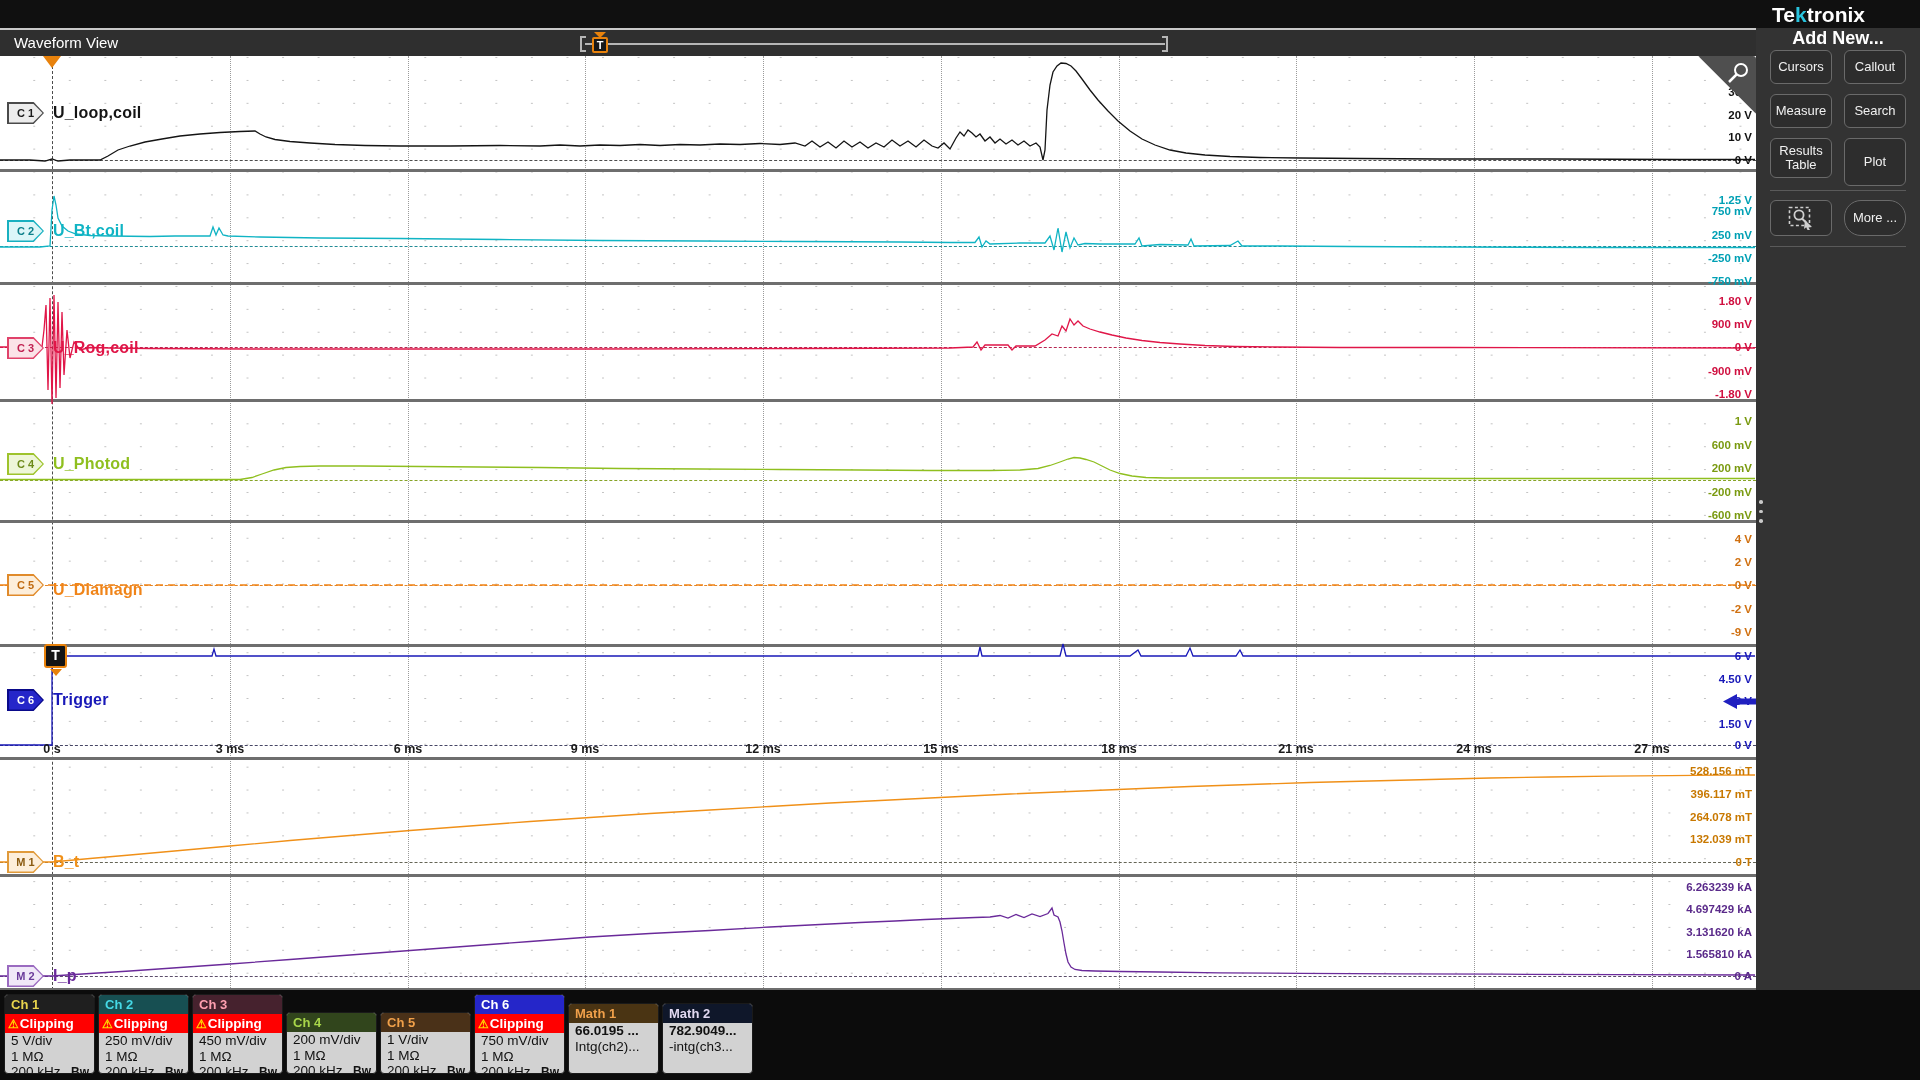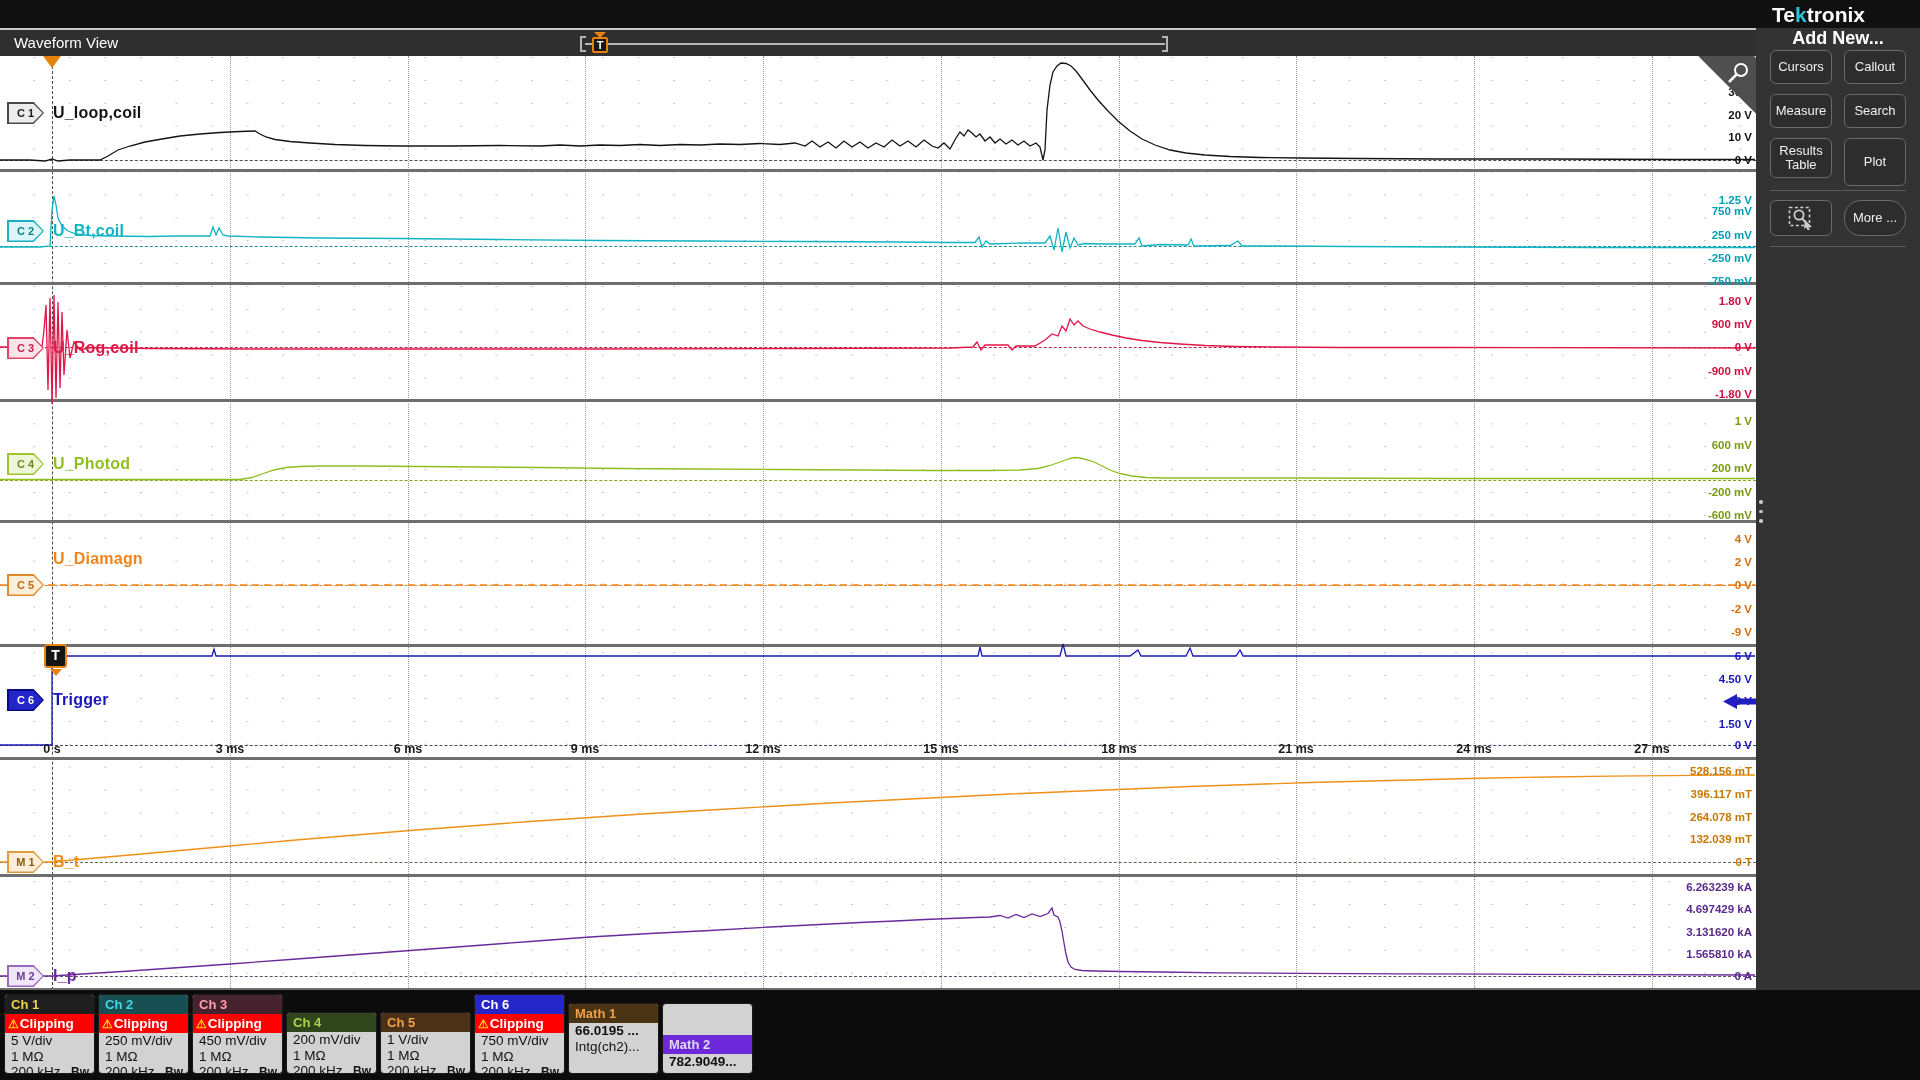--- a/index.html
+++ b/index.html
@@ -195,21 +195,21 @@
       <div class="trace-label" style="top: 408px; color: rgb(143, 191, 31);">U_Photod</div>
       <div class="ch-badge" style="top: 408px; background: rgb(158, 195, 44);">
         <div class="inner" style="background: rgb(238, 246, 216); color: rgb(109, 138, 26);">C 4</div>
       </div>
       <div class="zero-line" style="top: 529px; border-top-color: rgb(224, 120, 16);"></div>
       <div class="scale-label" style="top: 483px; color: rgb(208, 112, 16);">4 V</div>
       <div class="scale-label" style="top: 506px; color: rgb(208, 112, 16);">2 V</div>
       <div class="scale-label" style="top: 529px; color: rgb(208, 112, 16);">0 V</div>
       <div class="scale-label" style="top: 552.5px; color: rgb(208, 112, 16);">-2 V</div>
       <div class="scale-label" style="top: 575.5px; color: rgb(208, 112, 16);">-9 V</div>
-      <div class="trace-label" style="top: 503px; color: rgb(240, 132, 24);">U_Diamagn</div>
+      <div class="trace-label" style="top: 534px; color: rgb(240, 132, 24);">U_Diamagn</div>
       <div class="ch-badge" style="top: 529px; background: rgb(224, 138, 42);">
         <div class="inner" style="background: rgb(253, 238, 218); color: rgb(192, 106, 16);">C 5</div>
       </div>
       <div class="zero-line" style="top: 689px; border-top-color: rgb(51, 51, 85);"></div>
       <div class="scale-label" style="top: 600px; color: rgb(24, 24, 184);">6 V</div>
       <div class="scale-label" style="top: 622.5px; color: rgb(24, 24, 184);">4.50 V</div>
       <div class="scale-label" style="top: 645px; color: rgb(24, 24, 184);">3 V</div>
       <div class="scale-label" style="top: 667.5px; color: rgb(24, 24, 184);">1.50 V</div>
       <div class="scale-label" style="top: 689px; color: rgb(24, 24, 184);">0 V</div>
       <div class="trace-label" style="top: 644px; color: rgb(24, 24, 184);">Trigger</div>
@@ -305,19 +305,19 @@
         <div class="bb-row">750 mV/div</div>
         <div class="bb-row">1 MΩ</div>
         <div class="bb-row">200 kHz<span class="bw">Bᴡ</span></div>
       </div>
       <div class="bb-badge" style="left: 568px; top: 13px; width: 91px; height: 71px;">
         <div class="bb-head" style="background: rgb(74, 52, 19); color: rgb(240, 160, 74);">Math 1</div>
         <div class="bb-row first">66.0195 ...</div>
         <div class="bb-row">Intg(ch2)...</div>
       </div>
       <div class="bb-badge" style="left: 662px; top: 13px; width: 91px; height: 71px;">
-        <div class="bb-head" style="background: #6d28d9; color: rgb(224, 216, 240); margin-top: 31px;">Math 2</div>
+        <div class="bb-head" style="background: #0f172a; color: rgb(224, 216, 240);">Math 2</div>
         <div class="bb-row first">782.9049...</div>
         <div class="bb-row">-intg(ch3...</div>
       </div>
     </div>
 
 </div>
 
 </body></html>

